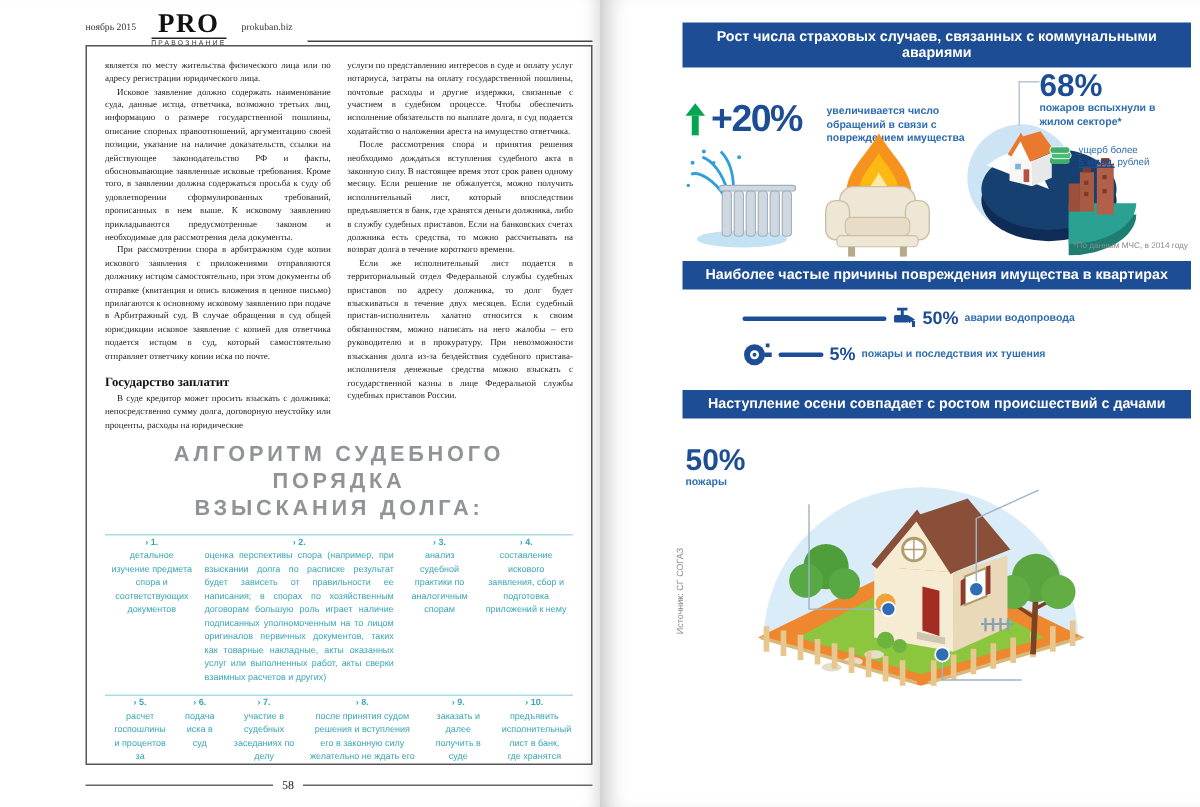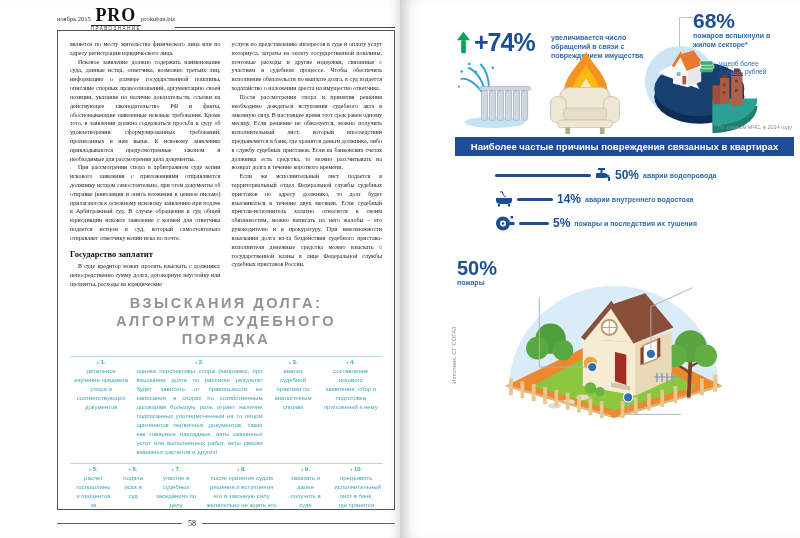--- a/index.html
+++ b/index.html
@@ -3,21 +3,21 @@
 <meta charset="utf-8">
 <style>
   html,body{margin:0;padding:0;}
   body{width:800px;height:538px;background:#dcdcd8;font-family:"Liberation Sans",sans-serif;overflow:hidden;}
   .spread{display:flex;width:800px;height:538px;}
   .page{background:#ffffff;position:relative;width:400px;height:538px;box-sizing:border-box;}
   .page-left{box-shadow:inset -10px 0 12px -9px rgba(0,0,0,.18);}
   .page-right{box-shadow:inset 14px 0 16px -11px rgba(0,0,0,.28);padding:8px 6px 0 55px;box-sizing:border-box;}
 
   
-  .lp-header{position:absolute;top:6px;left:57px;right:5px;display:flex;align-items:center;justify-content:center;}
+  .lp-header{position:absolute;top:6px;left:57px;right:5px;display:flex;align-items:center;justify-content:center;gap:10px;}
   .lp-date{font-family:"Liberation Serif",serif;font-size:6.5px;color:#333;}
   .lp-logo{text-align:center;line-height:1;}
   .lp-logo-main{font-family:"Liberation Serif",serif;font-weight:bold;font-size:18px;letter-spacing:1px;color:#111;}
   .lp-logo-sub{font-size:4.5px;letter-spacing:1.5px;color:#333;border-top:1px solid #222;margin-top:1px;padding-top:1px;}
   .lp-site{font-family:"Liberation Serif",serif;font-size:6.5px;color:#333;}
   .lp-rule{flex:1;height:1px;background:#444;align-self:flex-end;margin-bottom:4px;}
   .lp-frame{position:absolute;top:30px;left:57px;right:5px;bottom:28px;border:1px solid #555;padding:9px 12px;overflow:hidden;}
   .lp-cols{display:flex;gap:11px;height:247px;overflow:hidden;}
   .lp-col{flex:1;font-family:"Liberation Serif",serif;font-size:6px;line-height:1.47;color:#1c1c1c;text-align:justify;}
   .lp-col p{margin:0;}
@@ -100,22 +100,22 @@
           <p class="ind">В суде кредитор может просить взыскать с должника: непосредственно сумму долга, договорную неустойку или проценты, расходы на юридические</p>
         </div>
         <div class="lp-col">
           <p>услуги по представлению интересов в суде и оплату услуг нотариуса, затраты на оплату государственной пошлины, почтовые расходы и другие издержки, связанные с участием в судебном процессе. Чтобы обеспечить исполнение обязательств по выплате долга, в суд подается ходатайство о наложении ареста на имущество ответчика.</p>
           <p>После рассмотрения спора и принятия решения необходимо дождаться вступления судебного акта в законную силу. В настоящее время этот срок равен одному месяцу. Если решение не обжалуется, можно получить исполнительный лист, который впоследствии предъявляется в банк, где хранятся деньги должника, либо в службу судебных приставов. Если на банковских счетах должника есть средства, то можно рассчитывать на возврат долга в течение короткого времени.</p>
           <p>Если же исполнительный лист подается в территориальный отдел Федеральной службы судебных приставов по адресу должника, то долг будет взыскиваться в течение двух месяцев. Если судебный пристав-исполнитель халатно относится к своим обязанностям, можно написать на него жалобы – его руководителю и в прокуратуру. При невозможности взыскания долга из-за бездействия судебного пристава-исполнителя денежные средства можно взыскать с государственной казны в лице Федеральной службы судебных приставов России.</p>
         </div>
       </div>
 
       <div class="alg-title">
+        <div>АЛГОРИТМ СУДЕБНОГО ПОРЯДКА</div>
         <div>ВЗЫСКАНИЯ ДОЛГА:</div>
-        <div>АЛГОРИТМ СУДЕБНОГО ПОРЯДКА</div>
       </div>
 
       <div class="fc">
         <div class="fc-row fc-row1">
           <div class="fc-cell">
             <div class="fc-num">1.</div>
             <div class="fc-text">детальное изучение предмета спора и соответствующих документов</div>
           </div>
           <div class="fc-cell wide">
             <div class="fc-num">2.</div>
@@ -161,28 +161,29 @@
 
     <div class="lp-footer">
       <span class="ln1"></span>
       <span class="lp-pageno">58</span>
       <span class="ln2"></span>
     </div>
   </div>
 
   <div class="page page-right">
 
+    <div class="banner">Рост числа страховых случаев, связанных с коммунальными авариями</div>
 
     <div class="sec1">
       <div class="stat20">
         <svg width="13" height="24" viewBox="0 0 14 24">
             <polygon points="7,0 14,9 0,9" fill="#00a651"></polygon>
             <rect x="4.5" y="9" width="5" height="14" fill="#00a651"></rect>
           </svg>
-        <span class="val">+74%</span>
+        <span class="val">+20%</span>
       </div>
       <div class="stat20-label">увеличивается число обращений в связи с повреждением имущества</div>
 
       <svg class="radiator" width="80" height="68" viewBox="0 0 85 72">
         <ellipse cx="40" cy="64" rx="32" ry="6" fill="#c3e2f4"></ellipse>
         <g stroke="#2e9fd8" stroke-width="2" fill="none">
           <path d="M28,34 C20,22 10,16 4,18"></path>
           <path d="M30,31 C26,16 18,8 12,6"></path>
           <path d="M34,29 C34,14 29,6 25,2"></path>
         </g>
@@ -264,62 +265,50 @@
         </svg>
         <div class="txt">
           <span style="display:block;">ущерб более</span>
           <span><span class="amt">5 млрд.</span> <span>рублей</span></span>
         </div>
       </div>
 
       <div class="footnote">*По данным МЧС, в 2014 году</div>
     </div>
 
-    <div class="banner">Наиболее частые причины повреждения связанных в квартирах</div>
+    <div class="banner">Наиболее частые причины повреждения имущества в квартирах</div>
 
     <div class="sec2">
       <div class="cause">
         <span class="bar" style="width:96px;"></span>
         <svg width="16" height="14" viewBox="0 0 16 14">
             <rect x="3" y="0" width="7" height="2" fill="#1d4e95"></rect>
             <rect x="5.5" y="1" width="2" height="4" fill="#1d4e95"></rect>
             <rect x="1" y="5" width="10" height="5" rx="1" fill="#1d4e95"></rect>
             <polygon points="11,5.5 15,8 11,10.5" fill="#1d4e95"></polygon>
             <rect x="13" y="9" width="2" height="4" fill="#1d4e95"></rect>
           </svg>
         <span class="val">50%</span>
         <span class="lbl">аварии водопровода</span>
       </div>
       <div class="cause">
-        <svg width="18" height="16" viewBox="0 0 18 16">
-            <path d="M5,1 Q8,0 8,3" stroke="#1d4e95" stroke-width="1.2" fill="none"></path>
-            <circle cx="8.5" cy="4" r="0.8" fill="#1d4e95"></circle>
-            <circle cx="10" cy="5.5" r="0.8" fill="#1d4e95"></circle>
-            <path d="M1,7 H17 V9.5 Q17,13 12,13 H6 Q1,13 1,9.5 Z" fill="#1d4e95"></path>
-            <rect x="3" y="13" width="2" height="2.5" fill="#1d4e95"></rect>
-            <rect x="13" y="13" width="2" height="2.5" fill="#1d4e95"></rect>
-          </svg>
-        <span class="bar" style="width:36px;"></span>
-        <span class="val">14%</span>
-        <span class="lbl">аварии внутреннего водостока</span>
-      </div>
-      <div class="cause">
         <svg width="20" height="17" viewBox="0 0 20 17">
             <circle cx="8" cy="8.5" r="7" fill="#1d4e95"></circle>
             <circle cx="8" cy="8.5" r="3" fill="#ffffff"></circle>
             <circle cx="8" cy="8.5" r="1.3" fill="#1d4e95"></circle>
             <rect x="14.5" y="7" width="5" height="3" fill="#1d4e95"></rect>
             <rect x="15.5" y="1" width="2.5" height="2.5" fill="#1d4e95"></rect>
           </svg>
         <span class="bar" style="width:30px;"></span>
         <span class="val">5%</span>
         <span class="lbl">пожары и последствия их тушения</span>
       </div>
     </div>
 
+    <div class="banner">Наступление осени совпадает с ростом происшествий с дачами</div>
 
     <div class="sec3">
       <svg class="dacha" width="238" height="172" viewBox="0 0 250 182">
         <path d="M14,148 A111,108 0 0 1 236,148 Z" fill="#d9ecf8"></path>
         <polygon points="125,90 240,146 125,180 10,146" fill="#ee872d"></polygon>
         <polygon points="125,100 212,146 125,172 38,146" fill="#8cc63f"></polygon>
         <ellipse cx="92" cy="158" rx="7" ry="3" fill="#e4ddcb"></ellipse>
         <ellipse cx="77" cy="163" rx="7" ry="3" fill="#e4ddcb"></ellipse>
         <ellipse cx="62" cy="167" rx="7" ry="3" fill="#e4ddcb"></ellipse>
         <path d="M12,146 L122,178" stroke="#d9b87c" stroke-width="2.5" fill="none"></path>

